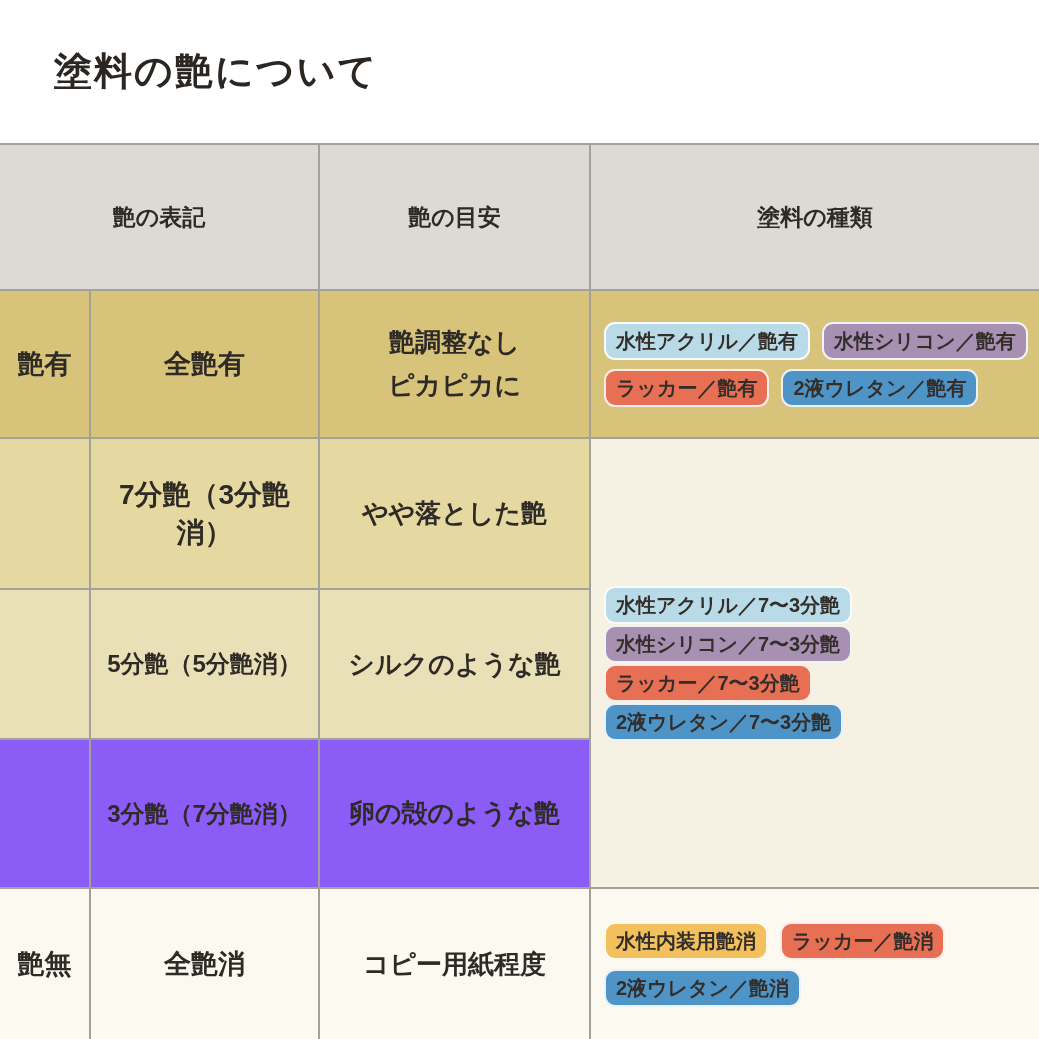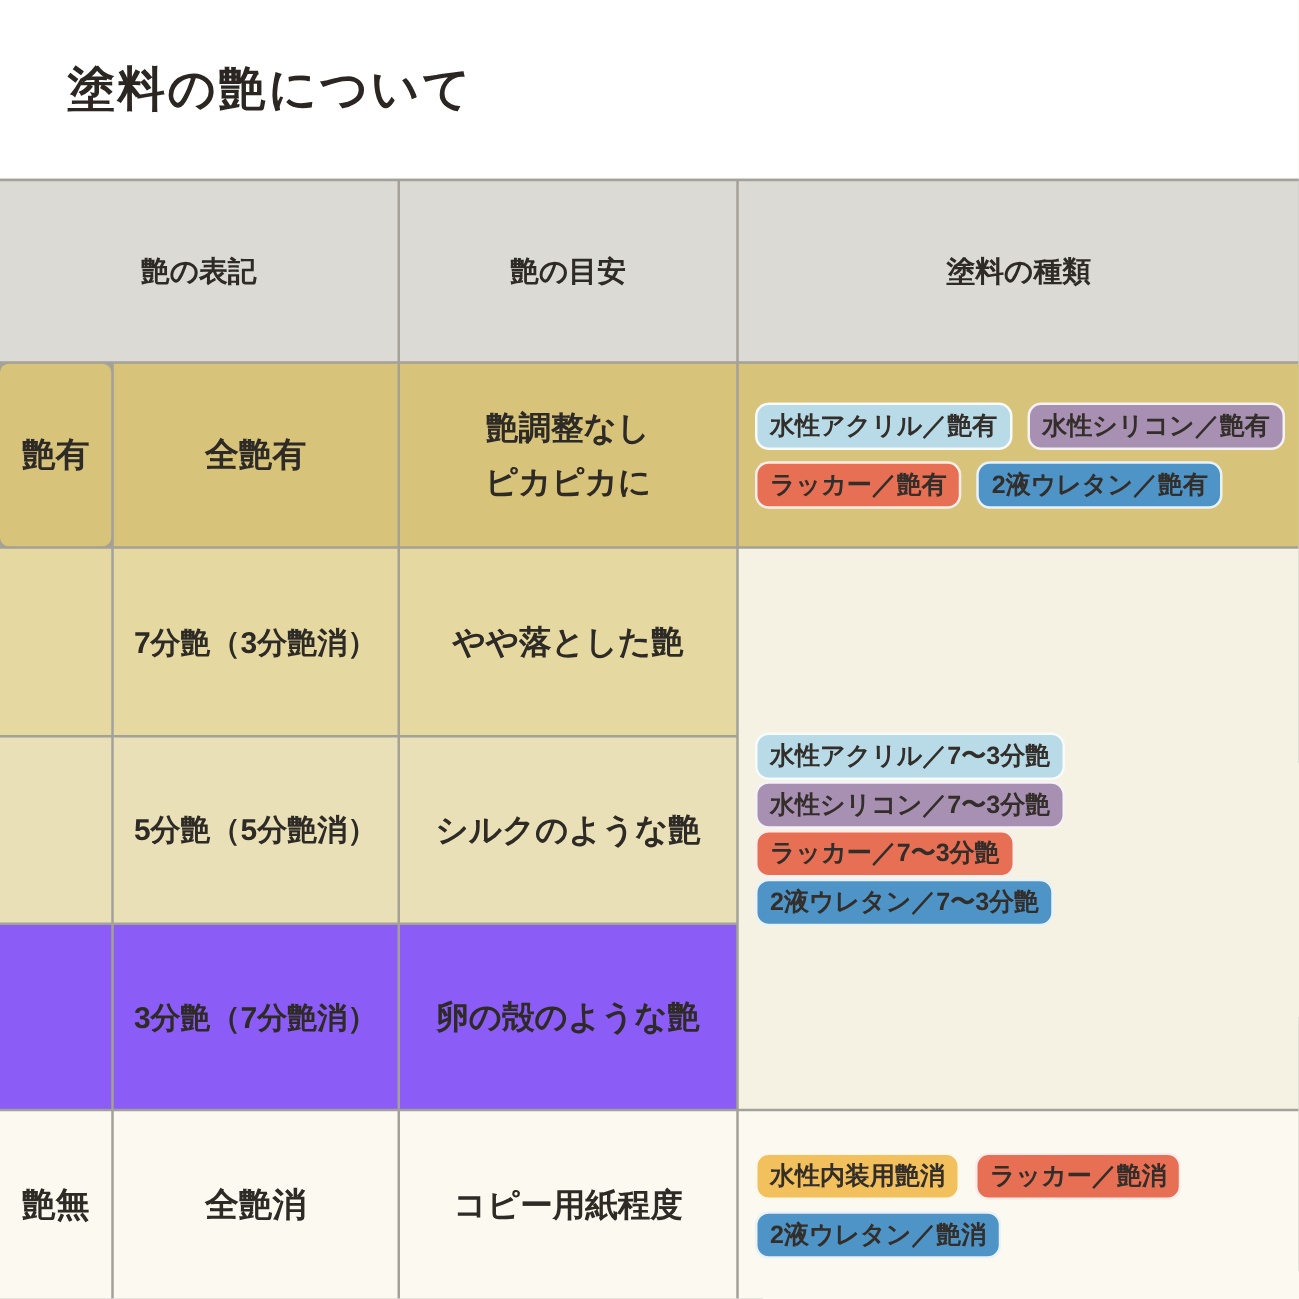--- a/index.html
+++ b/index.html
@@ -55,27 +55,27 @@
   .bg-row2   { background: #e5d9a1; }
   .bg-row3   { background: #eae0b7; }
   .bg-row4   { background: #8b5cf6; }
   .bg-row5   { background: #fbf9f0; }
   .bg-mid    { background: #f5f2e4; }
   
   .h-notation { grid-column: 1 / 3; grid-row: 1; font-size: 23px; }
   .h-guide    { grid-column: 3; grid-row: 1; font-size: 23px; }
   .h-types    { grid-column: 4; grid-row: 1; font-size: 23px; }
 
-  .c-gloss-label    { grid-column: 1; grid-row: 2; font-size: 27px; border-radius: 7px; }
+  .c-gloss-label    { grid-column: 1; grid-row: 2; font-size: 27px; }
   .c-gloss-notation { grid-column: 2; grid-row: 2; font-size: 27px; }
   .c-gloss-guide    { grid-column: 3; grid-row: 2; font-size: 26px; line-height: 1.65; }
   .c-gloss-badges   { grid-column: 4; grid-row: 2; }
 
   .c-e2 { grid-column: 1; grid-row: 3; }
-  .c-n2 { grid-column: 2; grid-row: 3; font-size: 24px; }
+  .c-n2 { grid-column: 2; grid-row: 3; font-size: 28px; }
   .c-g2 { grid-column: 3; grid-row: 3; font-size: 26px; }
   .c-e3 { grid-column: 1; grid-row: 4; }
   .c-n3 { grid-column: 2; grid-row: 4; font-size: 24px; }
   .c-g3 { grid-column: 3; grid-row: 4; font-size: 26px; }
   .c-e4 { grid-column: 1; grid-row: 5; }
   .c-n4 { grid-column: 2; grid-row: 5; font-size: 24px; }
   .c-g4 { grid-column: 3; grid-row: 5; font-size: 26px; }
 
   .c-mid-badges { grid-column: 4; grid-row: 3 / 6; }
 

